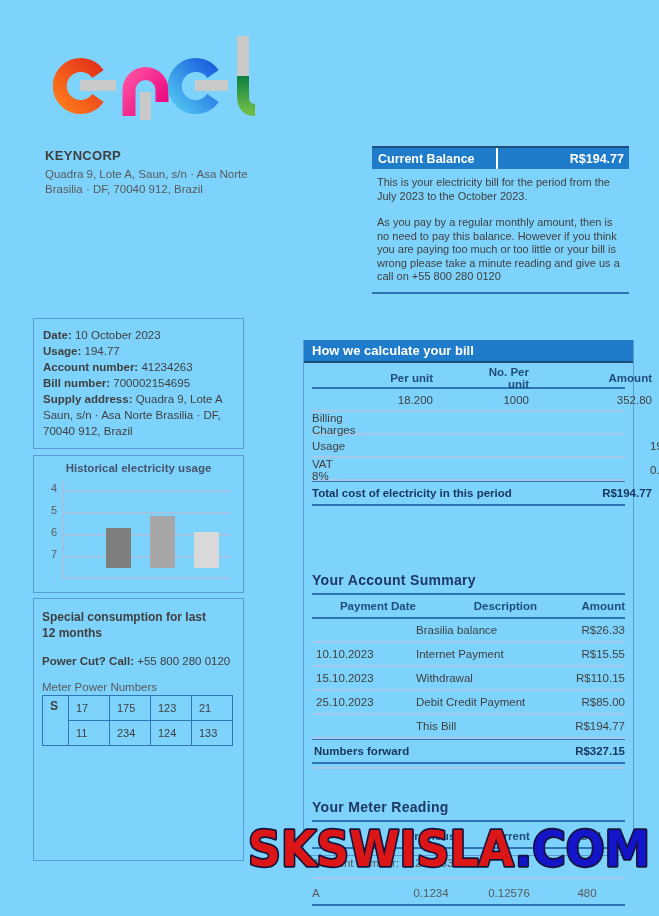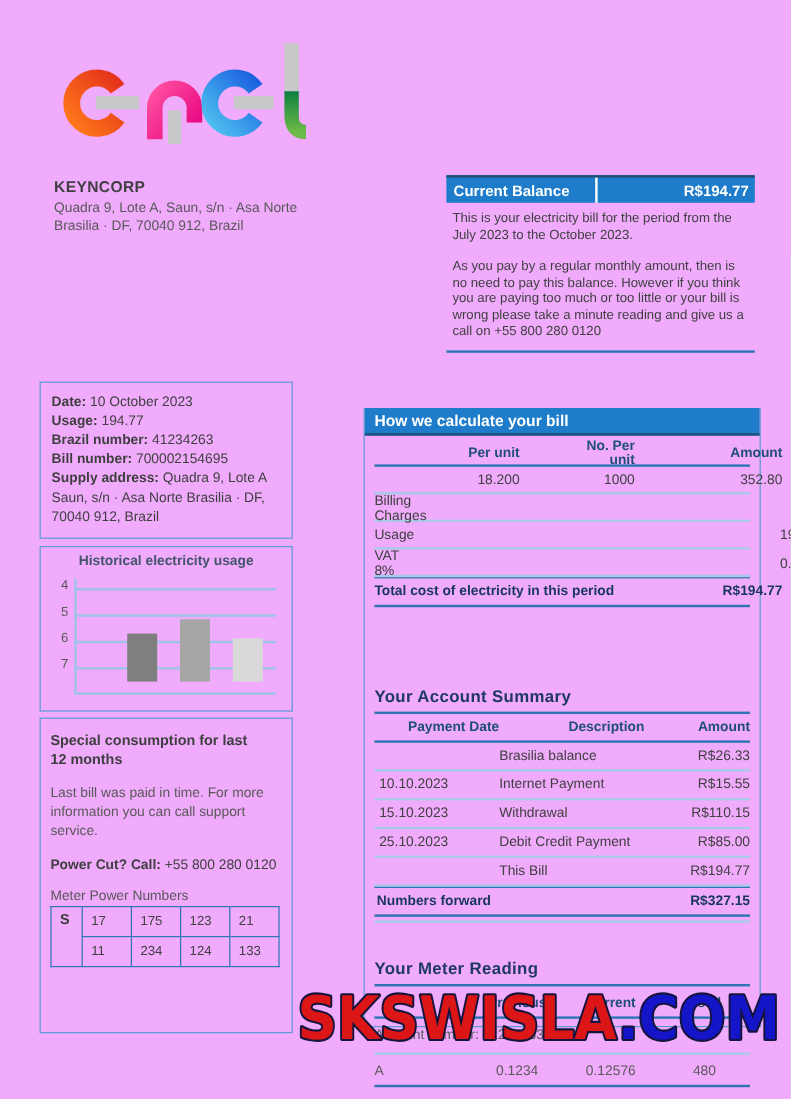--- a/index.html
+++ b/index.html
@@ -1,16 +1,16 @@
 <!DOCTYPE html>
 <html><head>
 <meta charset="utf-8">
 <style>
   html,body{margin:0;padding:0;background:#e8e8e8;}
-  .page{position:relative;width:659px;height:916px;background:#f0abfc;margin:0 auto;
+  .page{position:relative;width:659px;height:916px;background:#7dd3fc;margin:0 auto;
         font-family:"Liberation Sans",sans-serif;color:#404040;overflow:hidden;}
   .abs{position:absolute;}
 
   
   .logo{left:42px;top:30px;width:215px;height:92px;}
 
   
   .customer{left:45px;top:148px;width:280px;}
   .customer .name{font-size:13px;font-weight:bold;color:#3f3f3f;margin-bottom:4px;letter-spacing:.3px;}
   .customer .addr{font-size:11.5px;color:#595959;line-height:15px;}
@@ -144,21 +144,21 @@
     </div>
     <div class="balance-body">
       <p>This is your electricity bill for the period from the July 2023 to the October 2023.</p>
       <p>As you pay by a regular monthly amount, then is no need to pay this balance. However if you think you are paying too much or too little or your bill is wrong please take a minute reading and give us a call on +55 800 280 0120</p>
     </div>
   </div>
 
   <div class="abs lbox billinfo">
     <div><b>Date:</b> <span>10 October 2023</span></div>
     <div><b>Usage:</b> <span>194.77</span></div>
-    <div><b>Brazil number:</b> <span>41234263</span></div>
+    <div><b>Account number:</b> <span>41234263</span></div>
     <div><b>Bill number:</b> <span>700002154695</span></div>
     <div><b>Supply address:</b> <span>Quadra 9, Lote A Saun, s/n · Asa Norte Brasilia · DF, 70040 912, Brazil</span></div>
   </div>
 
   <div class="abs lbox chartbox">
     <div class="chart-title">Historical electricity usage</div>
     <span class="tick" style="top:26px">4</span>
     <span class="tick" style="top:48px">5</span>
     <span class="tick" style="top:70px">6</span>
     <span class="tick" style="top:92px">7</span>
@@ -168,21 +168,20 @@
     <div class="grid" style="top:78px"></div>
     <div class="grid" style="top:100px"></div>
     <div class="bar b1"></div>
     <div class="bar b2"></div>
     <div class="bar b3"></div>
     <div class="axish"></div>
   </div>
 
   <div class="abs lbox special">
     <div class="h">Special consumption for last 12 months</div>
-    <div class="p">Last bill was paid in time. For more information you can call support service.</div>
     <div class="cut">
       <b>Power Cut? Call:</b>
       <span>+55 800 280 0120</span>
     </div>
     <div class="mlabel">Meter Power Numbers</div>
     <table class="meter">
       <tbody>
           <tr>
         <td class="s" rowspan="2">S</td>
         <td>17</td>

